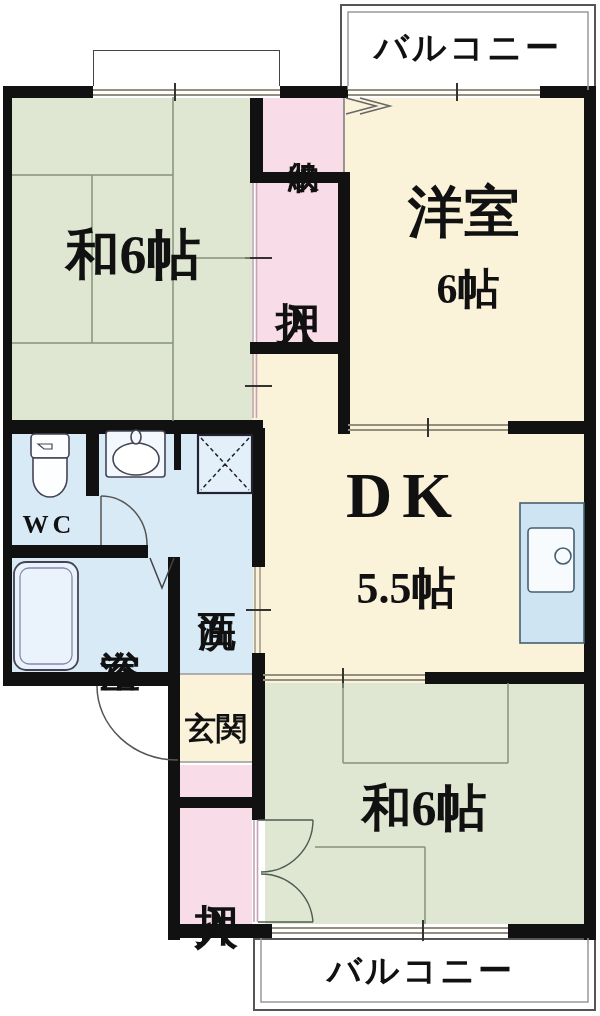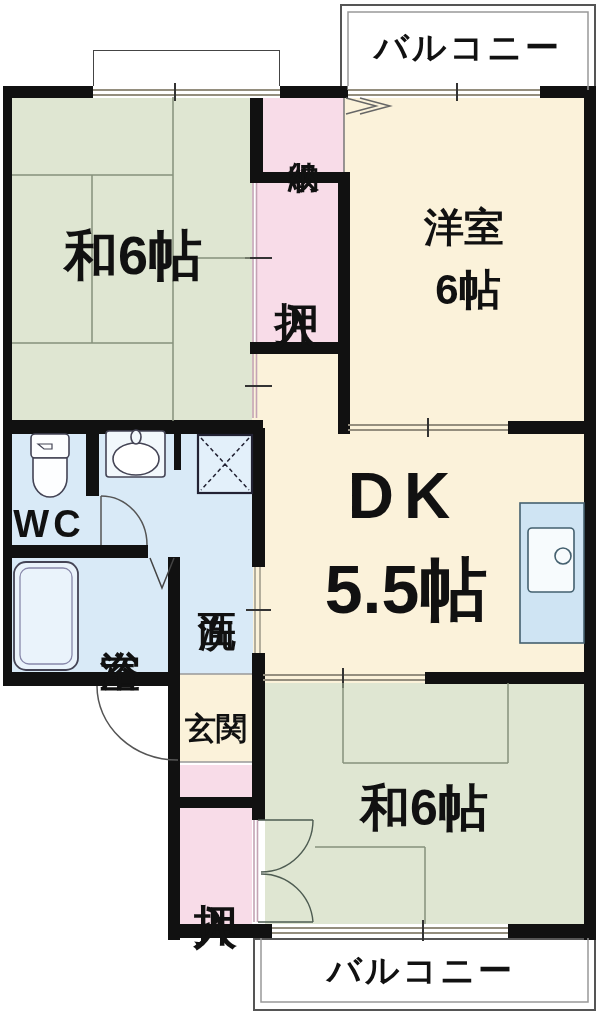--- a/index.html
+++ b/index.html
@@ -1,18 +1,18 @@
 <!DOCTYPE html>
 <html><head>
 <meta charset="utf-8">
 <style>
   html,body{margin:0;padding:0;background:#fff;}
   #plan{
     position:relative;width:600px;height:1016px;background:#fff;overflow:hidden;
-    font-family:Liberation Sans, sans-serif;color:#111;
+    font-family:Liberation Serif, serif;color:#111;
   }
   .abs{position:absolute;}
   
   .fill{position:absolute;z-index:1;}
   .tatami{background:var(--tatami-green,#dfe6d2);}
   .cream{background:var(--western-cream,#fbf2da);}
   .pink{background:var(--closet-pink,#f8dce8);}
   .wet{background:var(--wet-blue,#d9eaf7);}
   .balcony{position:absolute;z-index:1;background:#fff;border:2px solid #555;box-sizing:border-box;}
   
@@ -156,25 +156,25 @@
       <rect x="520" y="503" width="64" height="140" fill="#cfe4f3"></rect>
       <rect x="528" y="528" width="46" height="64" rx="4" fill="#f7fbfd"></rect>
       <circle cx="563" cy="556" r="8" fill="none"></circle>
     </g>
   </svg>
 
   <div class="label" style="left:468px;top:48px;font-size:34px;letter-spacing:3px;">バルコニー</div>
   <div class="label" style="left:133px;top:255px;font-size:54px;">和6帖</div>
   <div class="label vert" style="left:303px;top:137px;font-size:31px;">収納</div>
   <div class="label vert" style="left:297px;top:267px;font-size:44px;">押入</div>
-  <div class="label" style="left:464px;top:228px;font-size:40px;">洋室</div>
+  <div class="label" style="left:464px;top:212px;font-size:56px;">洋室</div>
   <div class="label" style="left:468px;top:290px;font-size:42px;">6帖</div>
   <div class="label" style="left:404px;top:496px;font-size:64px;letter-spacing:10px;">DK</div>
-  <div class="label" style="left:406px;top:589px;font-size:68px;">5.5帖</div>
-  <div class="label" style="left:49px;top:525px;font-size:38px;letter-spacing:4px;">WC</div>
+  <div class="label" style="left:406px;top:589px;font-size:44px;">5.5帖</div>
+  <div class="label" style="left:49px;top:525px;font-size:26px;letter-spacing:4px;">WC</div>
   <div class="label vert" style="left:216px;top:583px;font-size:38px;">洗面</div>
   <div class="label vert" style="left:120px;top:618px;font-size:40px;">浴室</div>
   <div class="label" style="left:216px;top:729px;font-size:31px;">玄関</div>
   <div class="label vert" style="left:216px;top:870px;font-size:43px;">押入</div>
   <div class="label" style="left:424px;top:808px;font-size:50px;">和6帖</div>
   <div class="label" style="left:421px;top:971px;font-size:34px;letter-spacing:3px;">バルコニー</div>
 
 </div>
 
 </body></html>

